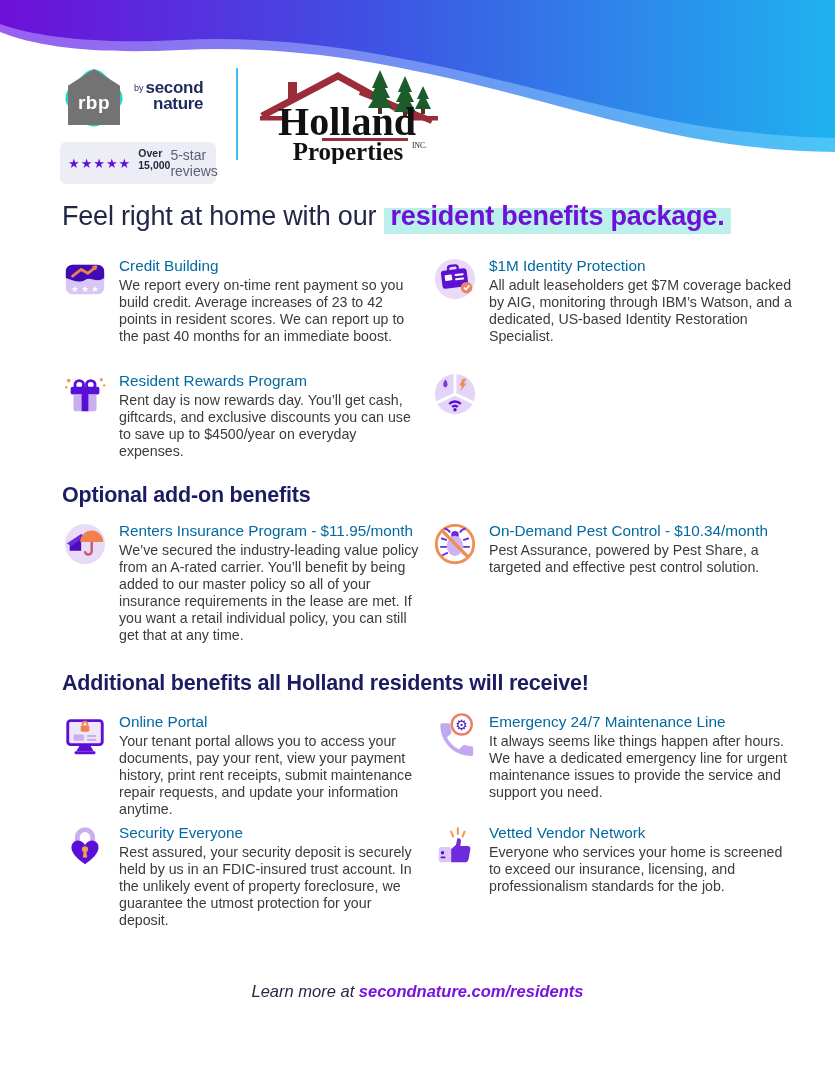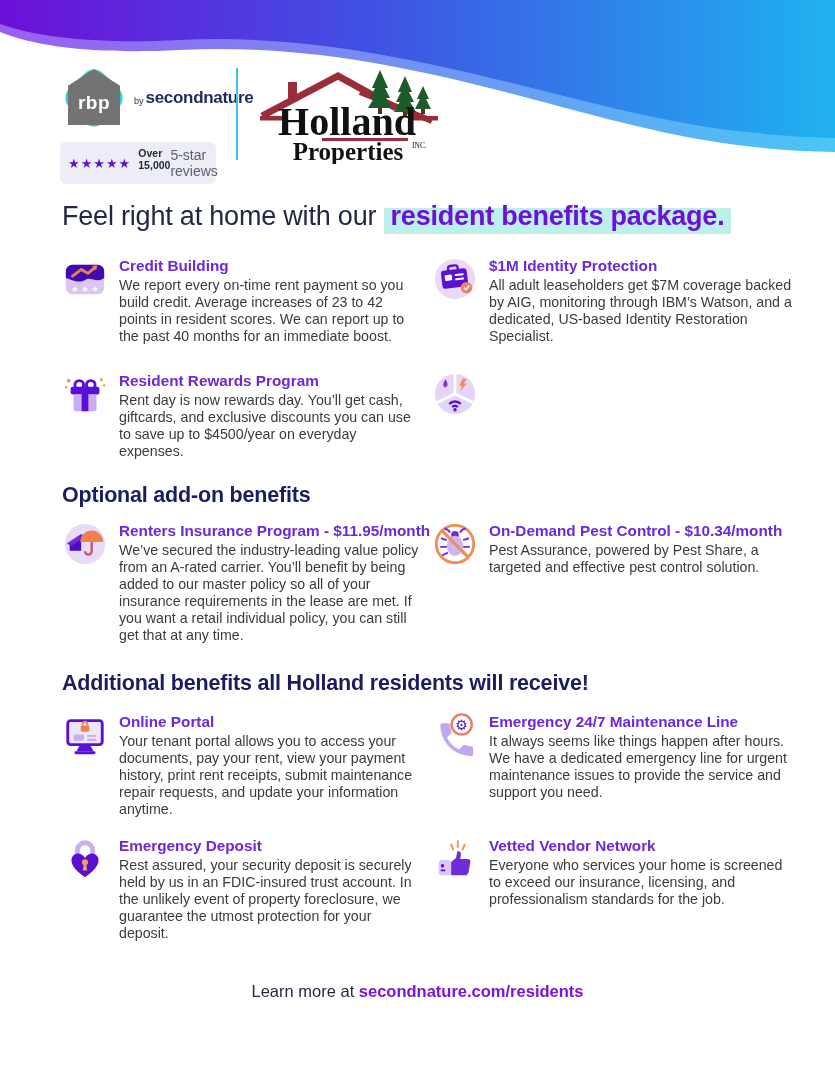--- a/index.html
+++ b/index.html
@@ -14,49 +14,49 @@
   .logo-row{position:absolute;top:64px;left:60px;display:flex;align-items:flex-start;}
   .rbp-col{width:152px;display:flex;flex-direction:column;}
   .rbp-line{display:flex;align-items:flex-start;}
   .rbp-mark{position:relative;width:68px;height:70px;flex:0 0 68px;}
   .rbp-teal{position:absolute;left:10px;top:10px;width:48px;height:48px;background:#2bd3c7;border-radius:13px;transform:rotate(45deg);}
   .rbp-house{position:absolute;left:8px;top:5px;width:52px;height:56px;background:#737373;
     clip-path:polygon(50% 0,100% 30%,100% 100%,0 100%,0 30%);
     display:flex;align-items:center;justify-content:center;box-sizing:border-box;padding-top:12px;}
   .rbp-house span{color:#fff;font-weight:bold;font-size:19px;letter-spacing:.5px;}
   .byline{display:flex;margin-left:6px;margin-top:16px;}
-  .byline .by{font-size:9px;color:#1e2a5e;margin-top:16px;margin-right:2px;}
-  .brand{display:flex;align-items:flex-end;color:#1e2a5e;font-weight:bold;font-size:17px;line-height:.92;letter-spacing:-.3px;}
+  .byline .by{font-size:9px;color:#1e2a5e;margin-top:3px;margin-right:2px;}
+  .brand{display:flex;flex-direction:column;align-items:flex-end;color:#1e2a5e;font-weight:bold;font-size:17px;line-height:.92;letter-spacing:-.3px;}
   .reviews-badge{margin-top:8px;width:140px;background:#ededf6;border-radius:6px;padding:5px 8px;display:flex;align-items:center;gap:7px;}
   .stars{color:#5c0fd8;font-size:13px;letter-spacing:1px;white-space:nowrap;}
   .reviews-text{display:flex;flex-direction:row;line-height:1.15;}
   .reviews-line1{font-size:10.5px;font-weight:bold;color:#27273f;}
   .reviews-line2{font-size:14px;color:#5e5e74;}
   .divider{width:2px;height:92px;background:#3ec1f2;margin:4px 22px 0 24px;flex:0 0 2px;}
   .holland-logo{margin-top:2px;}
   
   .headline{position:absolute;top:201px;left:62px;font-size:27px;color:#232747;letter-spacing:-.2px;white-space:nowrap;}
   .headline .hl{color:#6d10d9;font-weight:bold;background:linear-gradient(180deg,rgba(0,0,0,0) 22%,#bdf0ea 22%);padding:0 7px 3px 7px;}
   
   .section-heading{position:absolute;left:62px;font-size:21.5px;font-weight:bold;color:#1c1c63;letter-spacing:-.2px;}
   .h-addons{top:483px;}
   .h-additional{top:671px;}
   
   .grid{position:absolute;left:62px;display:grid;grid-template-columns:370px 363px;}
   .g-core{top:256px;row-gap:26px;}
   .g-addons{top:521px;}
-  .g-additional{top:712px;row-gap:18px;}
+  .g-additional{top:712px;row-gap:5px;}
   .item{display:flex;align-items:flex-start;gap:11px;}
   .icon{flex:0 0 46px;width:46px;height:46px;}
   .icon svg{display:block;}
-  .item-title{font-weight:bold;font-size:15.3px;color:#6d28d9;margin:1px 0 2px 0;white-space:nowrap;}
+  .item-title{font-weight:normal;font-size:15.3px;color:#0369a1;margin:1px 0 2px 0;white-space:nowrap;}
   .item-body{font-size:14.2px;color:#3b3b3b;line-height:1.2;max-width:302px;}
   .grid .item:nth-child(2n) .item-body{max-width:320px;}
   
-  .learn-more{position:absolute;top:982px;left:0;width:100%;text-align:center;font-size:16.5px;color:#242847;}
+  .learn-more{position:absolute;top:982px;left:0;width:100%;text-align:center;font-size:16.5px;color:#242847;font-style:italic;}
   .learn-link{color:#7a12e0;font-weight:bold;text-decoration:none;cursor:pointer;}
   .fine-print{position:absolute;top:1034px;left:62px;right:33px;display:flex;justify-content:space-between;gap:14px;font-size:8.7px;color:#262626;}
   .fine-code{white-space:nowrap;}
 </style>
 </head>
 <body>
 
 <div class="page">
 
   <svg class="wave" viewBox="0 0 835 170" width="835" height="170">
@@ -283,21 +283,21 @@
     <div class="item">
       <span class="icon">
         <svg viewBox="0 0 48 48" width="46" height="46">
           <path d="M16 18 v-3 a8 8 0 0 1 16 0 v3" stroke="#c9aef2" stroke-width="5" fill="none" stroke-linecap="round"></path>
           <path d="M24 43 C12 35.5 7.5 27 11 21.5 C14 16.5 21 17.5 24 23 C27 17.5 34 16.5 37 21.5 C40.5 27 36 35.5 24 43 Z" fill="#5a0fd6"></path>
           <circle cx="24" cy="27.5" r="3.2" fill="#f0a24f"></circle>
           <path d="M22.7 29.5 h2.6 l1 6.5 h-4.6 z" fill="#f0a24f"></path>
         </svg>
       </span>
       <span class="item-text">
-        <div class="item-title">Emergency Deposit</div>
+        <div class="item-title">Security Everyone</div>
         <div class="item-body">Rest assured, your security deposit is securely held by us in an FDIC-insured trust account. In the unlikely event of property foreclosure, we guarantee the utmost protection for your deposit.</div>
       </span>
     </div>
 
     <div class="item">
       <span class="icon">
         <svg viewBox="0 0 48 48" width="46" height="46">
           <path d="M20 9 l2 5 M27 5.5 v6 M34 9 l-2 5" stroke="#f09a56" stroke-width="2.2" stroke-linecap="round" fill="none"></path>
           <rect x="7" y="25" width="13" height="16" rx="3" fill="#dcc7f7"></rect>
           <circle cx="11" cy="31" r="1.8" fill="#5a0fd6"></circle>

